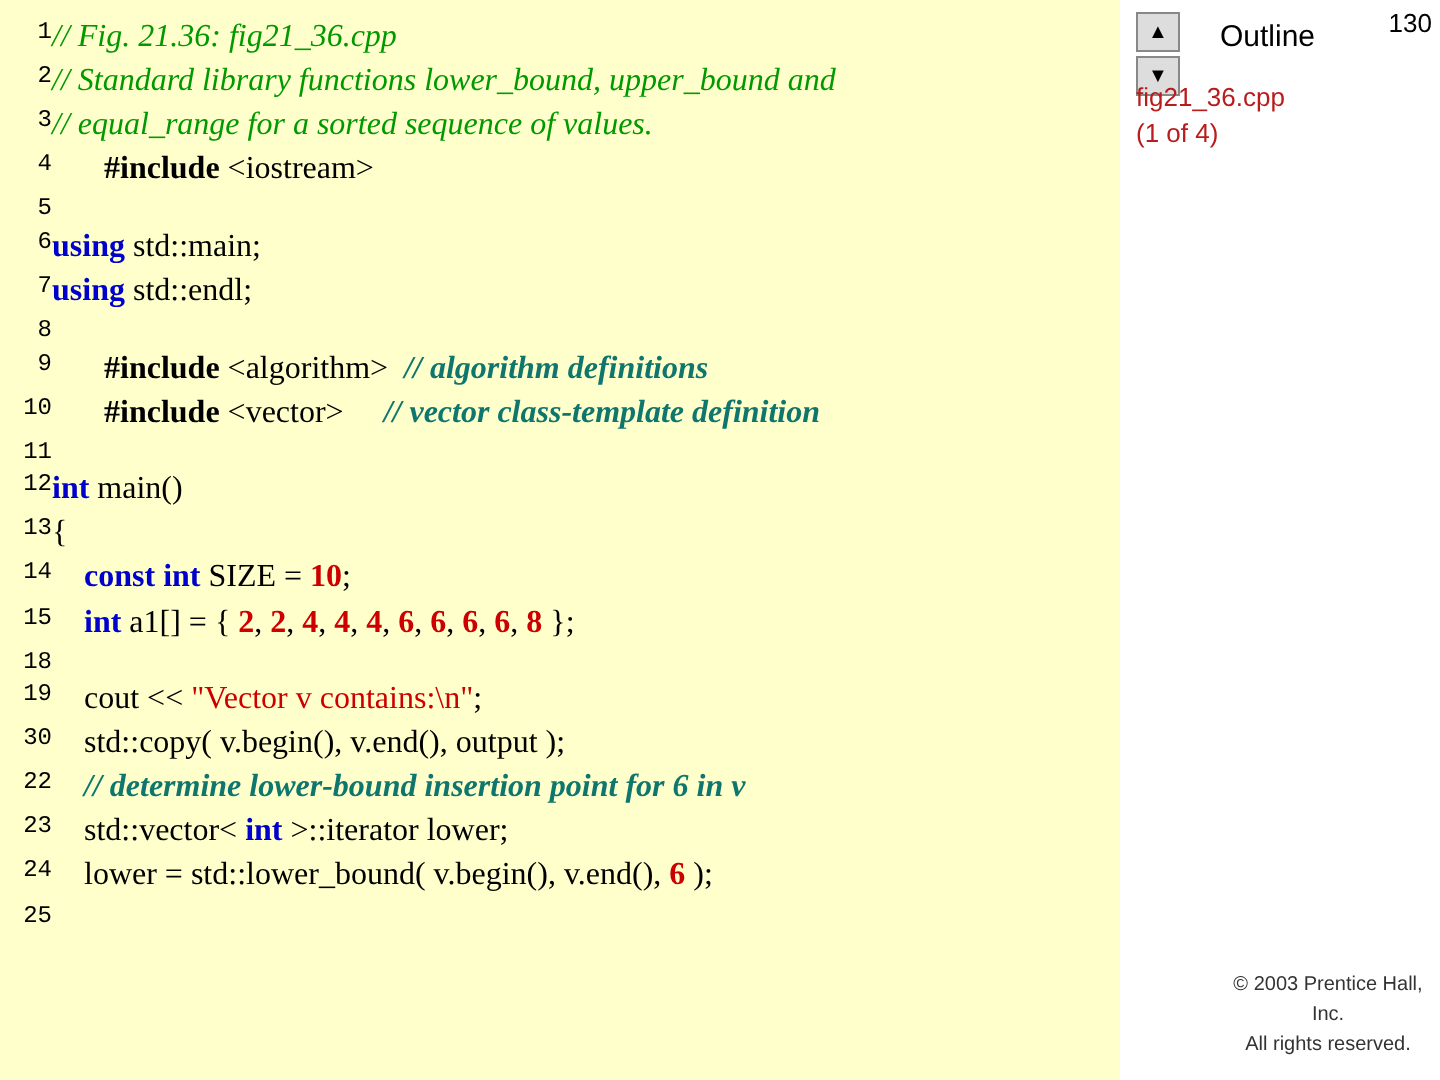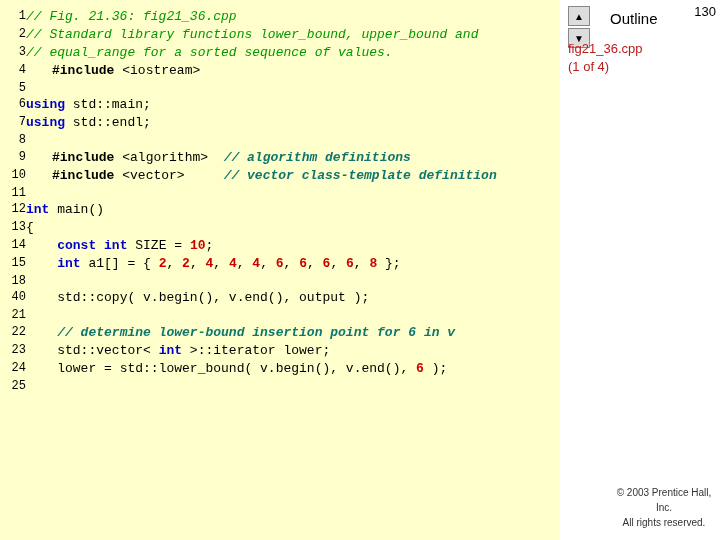--- a/index.html
+++ b/index.html
@@ -41,22 +41,22 @@
       font-family: 'Courier New', Courier, monospace;
       font-size: 12px;
       width: 22px;
       text-align: right;
       padding-right: 6px;
       user-select: none;
       white-space: nowrap;
     }
 
     .line-code {
-      font-family: Liberation Mono, monospace;
-      font-size: 13px;
+      font-family: Liberation Serif, serif;
+      font-size: 16px;
       white-space: pre;
       color: #000;
     }
 
     
     .c-comment { color: #009900; font-style: italic; }
     .c-keyword { color: #0000cc; font-weight: bold; }
     .c-string { color: #cc0000; }
     .c-number { color: #cc0000; font-weight: bold; }
     .c-preprocessor { color: #000000; font-weight: bold; margin-left: 26px; }
@@ -200,26 +200,26 @@
           </tr>
           <tr>
             <td class="line-num">15</td>
             <td class="line-code">    <span class="c-keyword">int</span><span class="c-normal"> a1[] = { </span><span class="c-number">2</span><span class="c-normal">, </span><span class="c-number">2</span><span class="c-normal">, </span><span class="c-number">4</span><span class="c-normal">, </span><span class="c-number">4</span><span class="c-normal">, </span><span class="c-number">4</span><span class="c-normal">, </span><span class="c-number">6</span><span class="c-normal">, </span><span class="c-number">6</span><span class="c-normal">, </span><span class="c-number">6</span><span class="c-normal">, </span><span class="c-number">6</span><span class="c-normal">, </span><span class="c-number">8</span><span class="c-normal"> };</span></td>
           </tr>
           <tr>
             <td class="line-num">18</td>
             <td class="line-code"></td>
           </tr>
           <tr>
-            <td class="line-num">40</td>
+            <td class="line-num">19</td>
+            <td class="line-code">    <span class="c-normal">cout &lt;&lt; </span><span class="c-string">"Vector v contains:\n"</span><span class="c-normal">;</span></td>
+          </tr>
+          <tr>
+            <td class="line-num">30</td>
             <td class="line-code">    <span class="c-normal">std::copy( v.begin(), v.end(), output );</span></td>
-          </tr>
-          <tr>
-            <td class="line-num">21</td>
-            <td class="line-code"></td>
           </tr>
           <tr>
             <td class="line-num">22</td>
             <td class="line-code">    <span class="c-green-comment">// determine lower-bound insertion point for 6 in v</span></td>
           </tr>
           <tr>
             <td class="line-num">23</td>
             <td class="line-code">    <span class="c-normal">std::vector&lt; </span><span class="c-keyword">int</span><span class="c-normal"> &gt;::iterator lower;</span></td>
           </tr>
           <tr>

